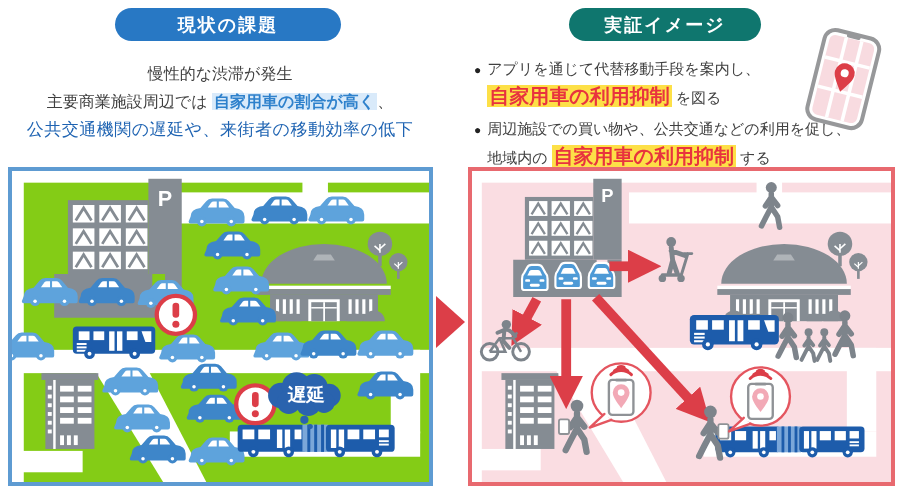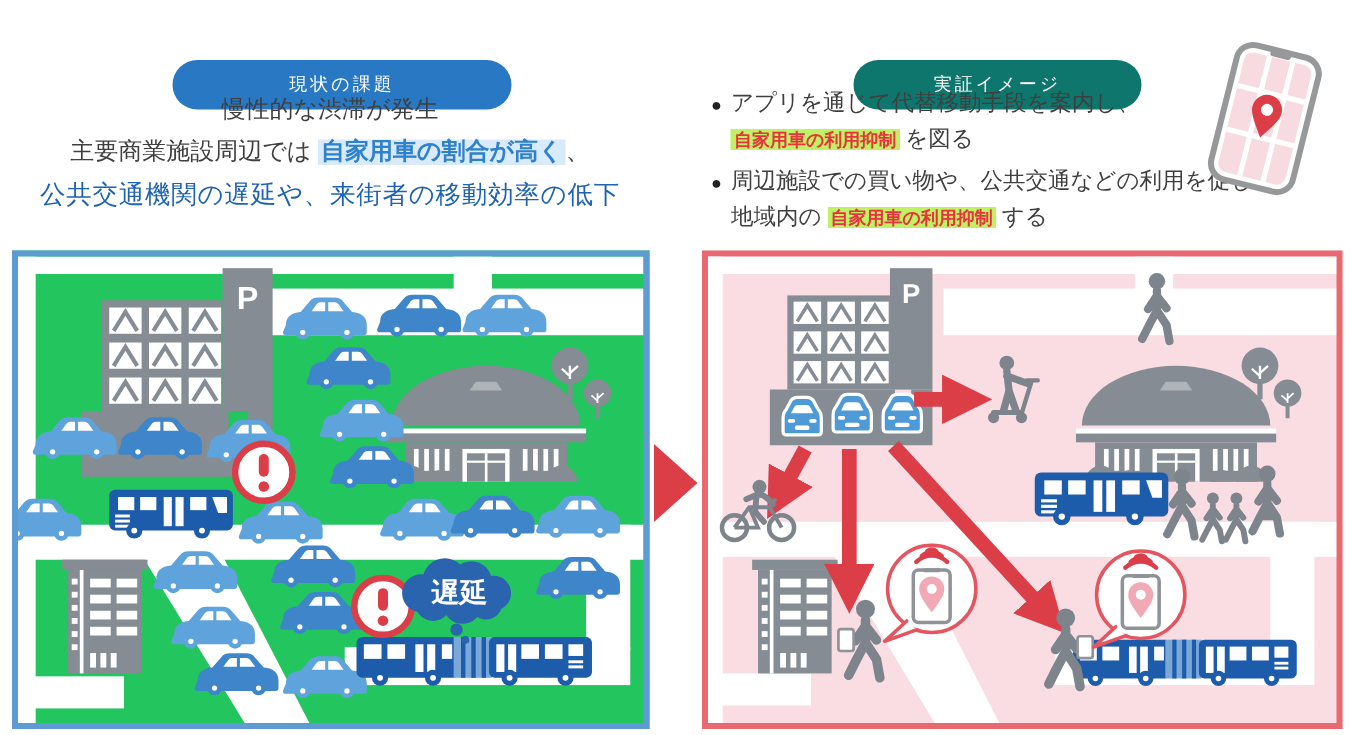--- a/index.html
+++ b/index.html
@@ -1,35 +1,35 @@
 <!DOCTYPE html>
 <html><head>
 <meta charset="utf-8">
 <style>
   html,body{margin:0;padding:0;background:#fff;}
   .stage{position:relative;width:900px;height:490px;background:#fff;overflow:hidden;
          font-family:"Liberation Sans","DejaVu Sans",sans-serif;color:#3f3f3f;}
-  .pill{position:absolute;top:8px;height:33px;border-radius:17px;color:#fff;font-weight:normal;
-        font-size:12px;display:flex;align-items:center;justify-content:center;letter-spacing:2px;margin-top:32px;}
+  .pill{position:absolute;top:8px;height:33px;border-radius:17px;color:#fff;font-weight:bold;
+        font-size:18px;display:flex;align-items:center;justify-content:center;letter-spacing:2px;}
   .pill.blue{left:115px;width:226px;background:#2878c4;}
   .pill.red{left:569px;width:192px;background:#0f766e;}
   .problem{position:absolute;left:6px;top:60px;width:428px;text-align:center;
            font-size:16px;line-height:1.72;}
   .hl-blue{color:#2e81cc;font-weight:bold;background:#d9eafa;padding:0 2px;}
   .problem .line3{color:#1e63b2;font-weight:normal;font-size:17px;letter-spacing:.5px;}
   .solution{position:absolute;left:474px;top:57px;width:408px;font-size:15px;line-height:1.58;}
   .bullet-row{display:flex;gap:6px;margin-bottom:5px;}
   .bullet-mark{font-size:12px;padding-top:4px;color:#222;}
-  .hl-red{color:#e8333e;font-weight:bold;background:#bef264;padding:0 2px;font-size:12px;}
+  .hl-red{color:#e8333e;font-weight:bold;background:#fde047;padding:0 2px;font-size:20px;}
   .sp{margin-left:4px;}
   .phone-badge{position:absolute;left:804px;top:26px;}
   .flow-arrow{position:absolute;left:436px;top:296px;width:0;height:0;
               border-left:29px solid #dc3e48;border-top:26px solid transparent;border-bottom:26px solid transparent;}
   .panel{position:absolute;top:167px;height:319px;box-sizing:border-box;}
-  .panel.left{left:8px;width:425px;border:4px solid #5e9bd2;background:#22c55e;}
+  .panel.left{left:8px;width:425px;border:4px solid #5e9bd2;background:#84cc16;}
   .panel.right{left:468px;width:427px;border:4px solid #e8696f;background:#fadde2;}
   .panel svg{display:block;width:100%;height:100%;}
   svg text{font-family:"Liberation Sans","DejaVu Sans",sans-serif;}
 </style>
 </head>
 <body>
 
 <div class="stage">
 
   <svg width="0" height="0" style="position:absolute" aria-hidden="true">

